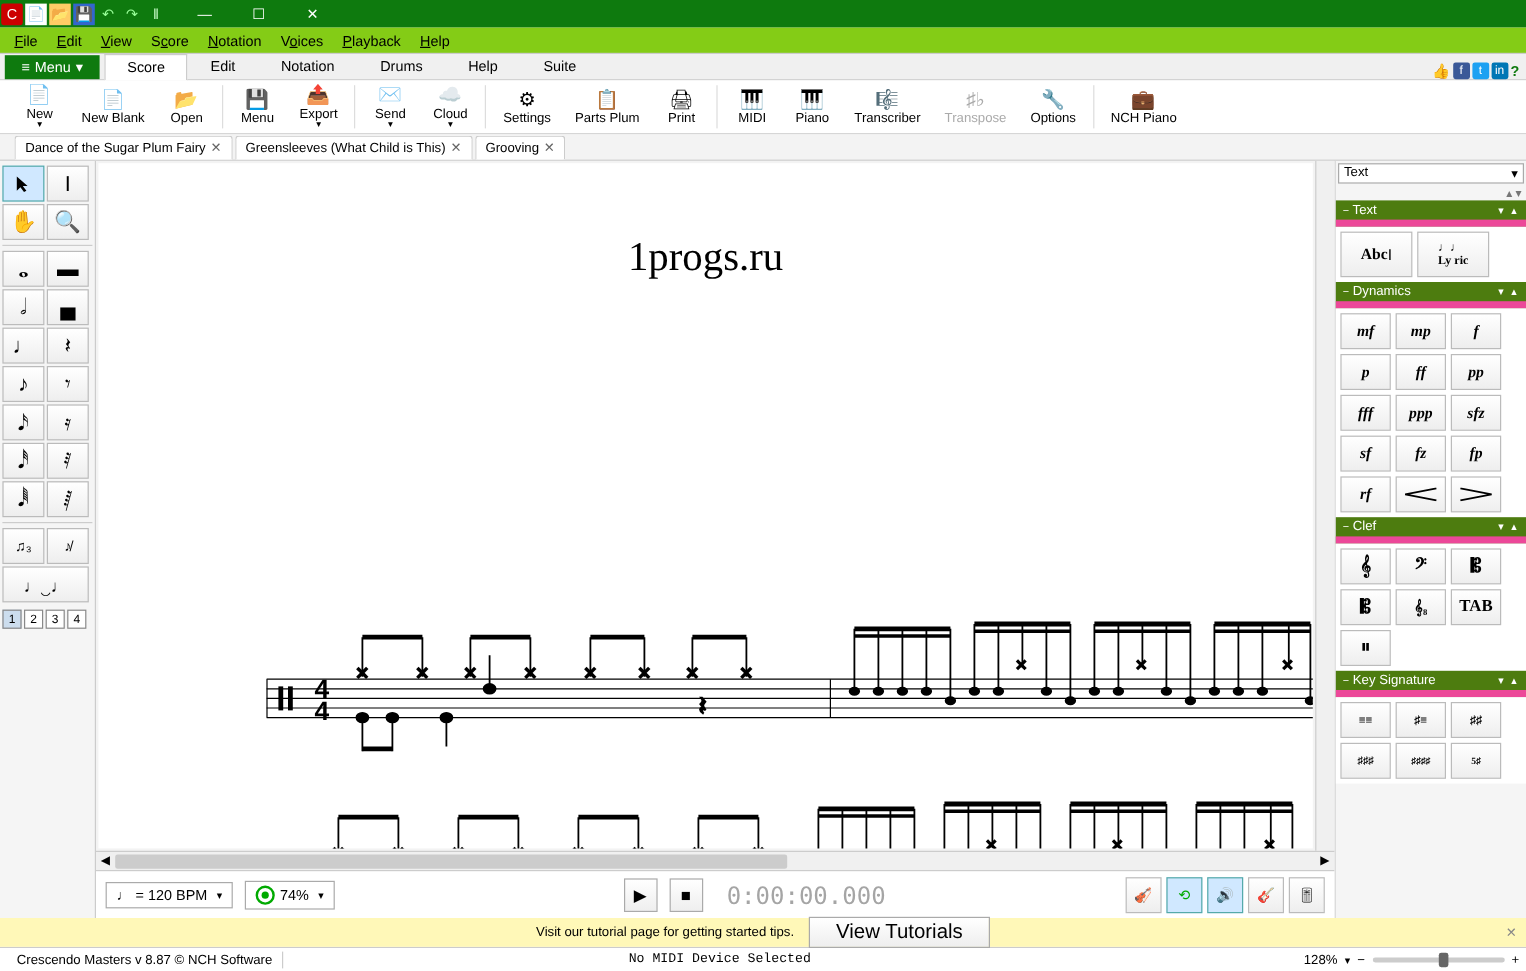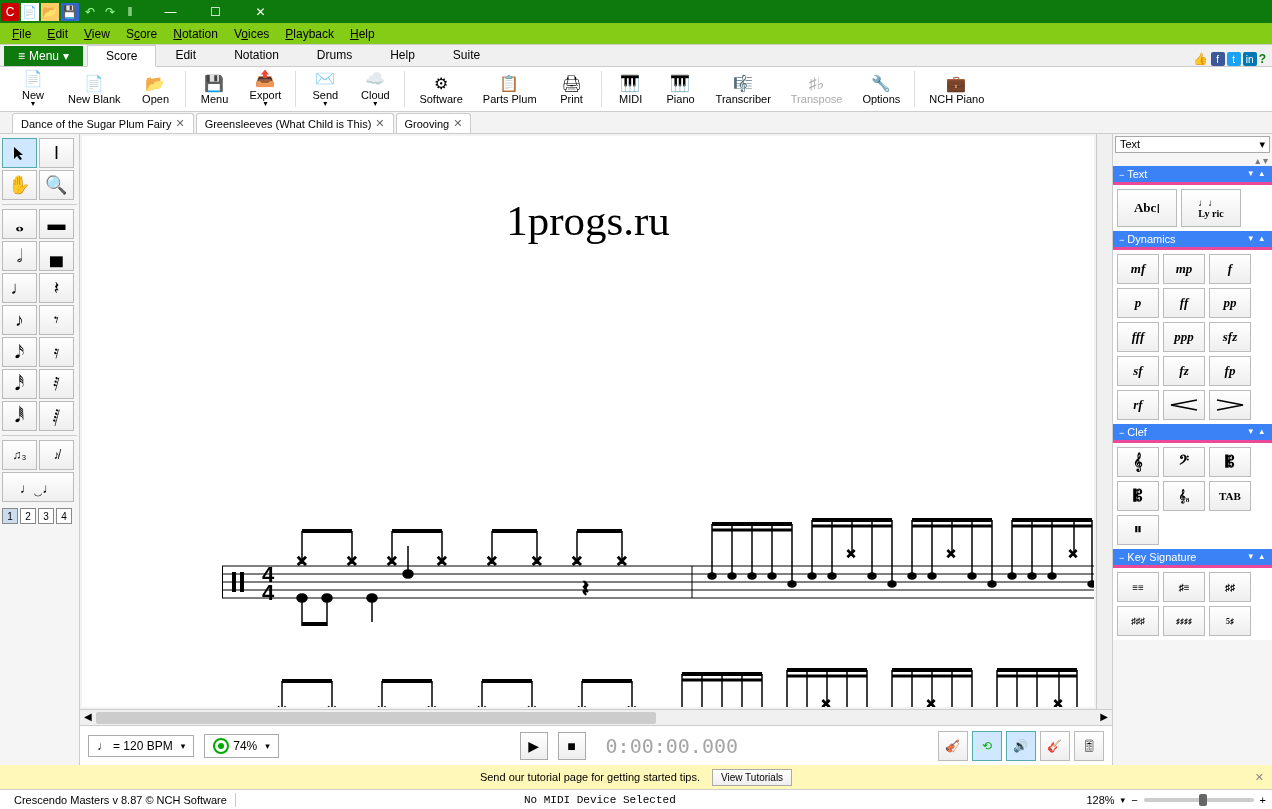--- a/index.html
+++ b/index.html
@@ -52,49 +52,49 @@
 .p-btn.sel { background: #d0e8ff; border-color: #5aa; }
 .p-btn.wide { width: 72px; }
 .p-sep { height: 1px; background: #ccc; margin: 2px 0; }
 .voice-btns { display: flex; gap: 2px; margin-top: 4px; }
 .voice-btn { width: 16px; height: 16px; border: 1px solid #888; font-size: 10px; display: flex; align-items: center; justify-content: center; background: #fff; }
 .voice-btn.sel { background: #cde; }
 
 
 .canvas-wrap { flex: 1; position: relative; background: #f3f3f3; display: flex; flex-direction: column; }
 .canvas { flex: 1; background: #fff; margin: 2px; overflow: hidden; position: relative; }
-.score-title { font-family: "Times New Roman", serif; font-size: 43px; text-align: center; margin-top: 60px; }
+.score-title { font-family: "Times New Roman", serif; font-size: 34px; text-align: center; margin-top: 60px; }
 .vscroll { width: 16px; background: #f0f0f0; border-left: 1px solid #ccc; }
 .hscroll { height: 16px; background: #f0f0f0; border-top: 1px solid #ccc; position: relative; }
 .hscroll-thumb { position: absolute; left: 16px; width: 560px; height: 12px; top: 2px; background: #ccc; border-radius: 2px; }
 
 
 .right-panel { width: 160px; background: #f5f5f5; border-left: 1px solid #ccc; display: flex; flex-direction: column; overflow: hidden; font-size: 11px; }
 .rp-top { display: flex; align-items: center; gap: 2px; padding: 2px; }
 .rp-select { flex: 1; border: 1px solid #aaa; padding: 1px 4px; background: #fff; display: flex; justify-content: space-between; }
-.rp-section-hdr { background: #3b82f6; color: #fff; padding: 2px 6px; display: flex; align-items: flex-start; justify-content: space-between; border-bottom: 3px solid #ec4899; }
+.rp-section-hdr { background: #4d7c0f; color: #fff; padding: 2px 6px; display: flex; align-items: center; justify-content: space-between; border-bottom: 6px solid #ec4899; }
 .rp-section-hdr .hdr-controls { font-size: 9px; letter-spacing: 2px; }
 .rp-grid { display: flex; flex-wrap: wrap; gap: 4px; padding: 4px; background: #fff; }
 .rp-btn { width: 42px; height: 30px; border: 1px solid #bbb; background: linear-gradient(#fff,#eee); display: flex; align-items: center; justify-content: center; font-style: italic; font-family: "Times New Roman", serif; font-size: 13px; font-weight: bold; }
 .rp-btn.big { width: 60px; height: 38px; }
 .rp-btn.clef { width: 42px; height: 30px; font-size: 16px; font-style: normal; }
 
 
 .transport { height: 40px; background: #fff; border-top: 1px solid #ccc; display: flex; align-items: center; padding: 0 8px; gap: 10px; }
 .tempo-box { border: 1px solid #aaa; padding: 3px 8px; display: flex; align-items: center; gap: 4px; font-size: 12px; }
 .tempo-box::after { content: "▾"; font-size: 9px; margin-left: 4px; }
 .trans-btn { width: 28px; height: 28px; border: 1px solid #aaa; background: linear-gradient(#fff,#eee); display: flex; align-items: center; justify-content: center; font-size: 14px; }
 .time-display { font-size: 20px; color: #a5a5a5; font-family: monospace; }
 .trans-right { margin-left: auto; display: flex; gap: 4px; align-items: center; }
 .tr-icon { width: 30px; height: 30px; border: 1px solid #bbb; background: linear-gradient(#fff,#eee); display: flex; align-items: center; justify-content: center; }
 .tr-icon.active { background: #d0e8ff; border-color: #5aa; }
 
 
 .tutorial-bar { height: 24px; background: #fff8b8; display: flex; align-items: center; justify-content: center; gap: 12px; font-size: 11px; position: relative; }
-.tutorial-bar button { padding: 2px 8px; border: 1px solid #aaa; background: linear-gradient(#fff,#eee); font-size: 10px; }
+.tutorial-bar button { padding: 2px 22px; border: 1px solid #aaa; background: linear-gradient(#fff,#eee); font-size: 17px; }
 .tutorial-close { position: absolute; right: 8px; color: #888; }
 
 
 .status-bar { height: 20px; background: #fff; border-top: 1px solid #ccc; display: flex; align-items: center; font-size: 11px; padding: 0 6px; }
 .status-cell { padding: 0 8px; }
 .status-sep { width: 1px; height: 14px; background: #ccc; }
 .zoom-area { margin-left: auto; display: flex; align-items: center; gap: 6px; font-size: 11px; }
 .zoom-track { width: 110px; height: 4px; background: #ccc; position: relative; border-radius: 2px; }
 .zoom-thumb { width: 8px; height: 12px; background: #666; position: absolute; top: -4px; left: 55px; border-radius: 2px; }
 
@@ -177,21 +177,21 @@
       <span class="ticon">✉️</span>
       <span>Send</span>
     </div>
     <div class="tool-btn dd">
       <span class="ticon">☁️</span>
       <span>Cloud</span>
     </div>
     <div class="tool-sep"></div>
     <div class="tool-btn">
       <span class="ticon">⚙</span>
-      <span>Software</span>
+      <span>Settings</span>
     </div>
     <div class="tool-btn">
       <span class="ticon">📋</span>
       <span>Parts Plum</span>
     </div>
     <div class="tool-btn">
       <span class="ticon">🖨</span>
       <span>Print</span>
     </div>
     <div class="tool-sep"></div>
@@ -623,41 +623,41 @@
     <div class="rp-section-hdr">
         <span><span style="font-size:9px;">−</span> <span>Clef</span></span>
         <span class="hdr-controls">▾ ▴</span>
       </div>
     <div class="rp-grid">
       <div class="rp-btn clef">𝄞</div>
       <div class="rp-btn clef">𝄢</div>
       <div class="rp-btn clef">𝄡</div>
       <div class="rp-btn clef">𝄡</div>
       <div class="rp-btn clef" style="font-size:12px;">𝄞₈</div>
-      <div class="rp-btn clef" style="font-size:11px;font-style:normal;">TAB</div>
+      <div class="rp-btn clef" style="font-size:14px;font-style:normal;">TAB</div>
       <div class="rp-btn clef">𝄥</div>
     </div>
 
     <div class="rp-section-hdr">
         <span><span style="font-size:9px;">−</span> <span>Key Signature</span></span>
         <span class="hdr-controls">▾ ▴</span>
       </div>
     <div class="rp-grid">
       <div class="rp-btn clef" style="font-size:10px;">≡≡</div>
       <div class="rp-btn clef" style="font-size:10px;">♯≡</div>
       <div class="rp-btn clef" style="font-size:10px;">♯♯</div>
       <div class="rp-btn clef" style="font-size:9px;">♯♯♯</div>
       <div class="rp-btn clef" style="font-size:8px;">♯♯♯♯</div>
       <div class="rp-btn clef" style="font-size:8px;">5♯</div>
     </div>
   </div>
 </div>
 
 <div class="tutorial-bar">
-  <span>Send our tutorial page for getting started tips.</span>
+  <span>Visit our tutorial page for getting started tips.</span>
   <button>View Tutorials</button>
   <span class="tutorial-close">✕</span>
 </div>
 
 <div class="status-bar">
   <span class="status-cell">Crescendo Masters v 8.87 © NCH Software</span>
   <span class="status-sep"></span>
   <span class="status-cell" style="margin-left:280px;font-family:Liberation Mono, monospace;">No MIDI Device Selected</span>
   <div class="zoom-area">
     <span>128%</span>

